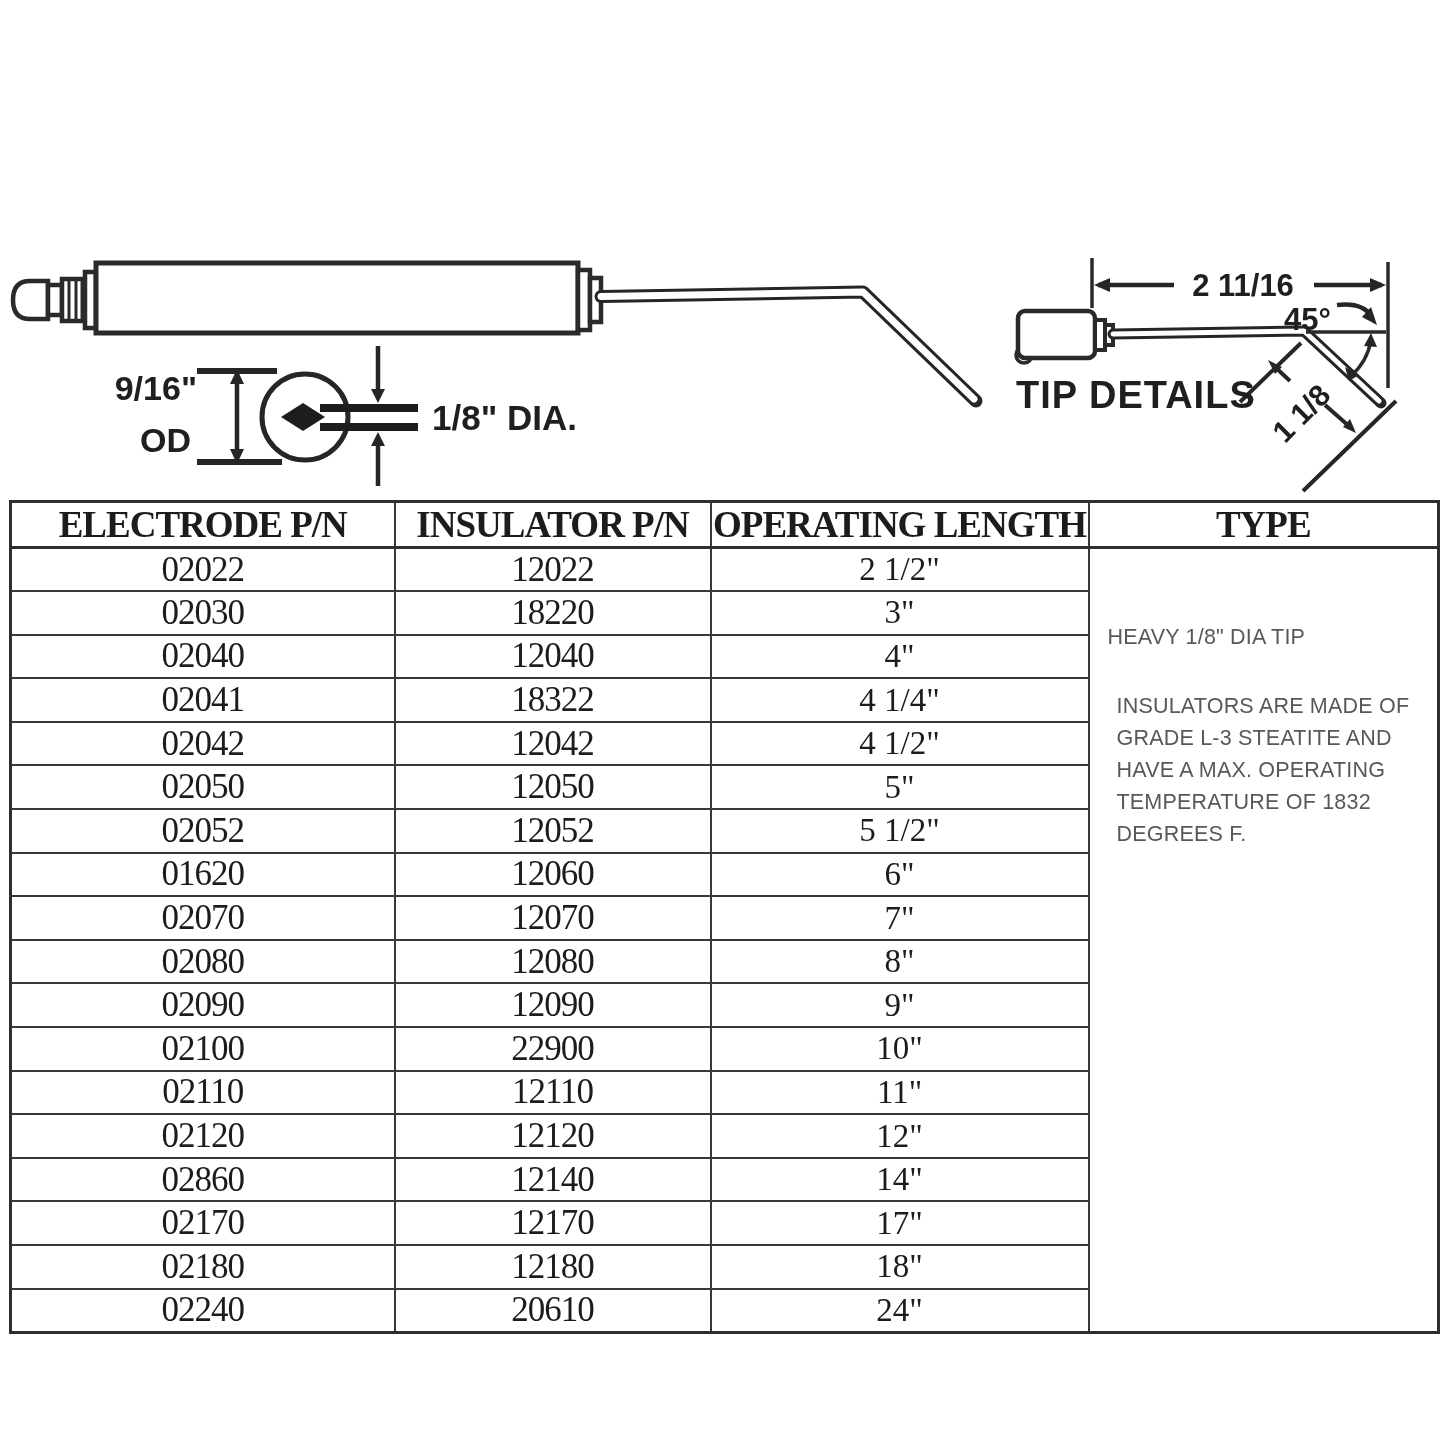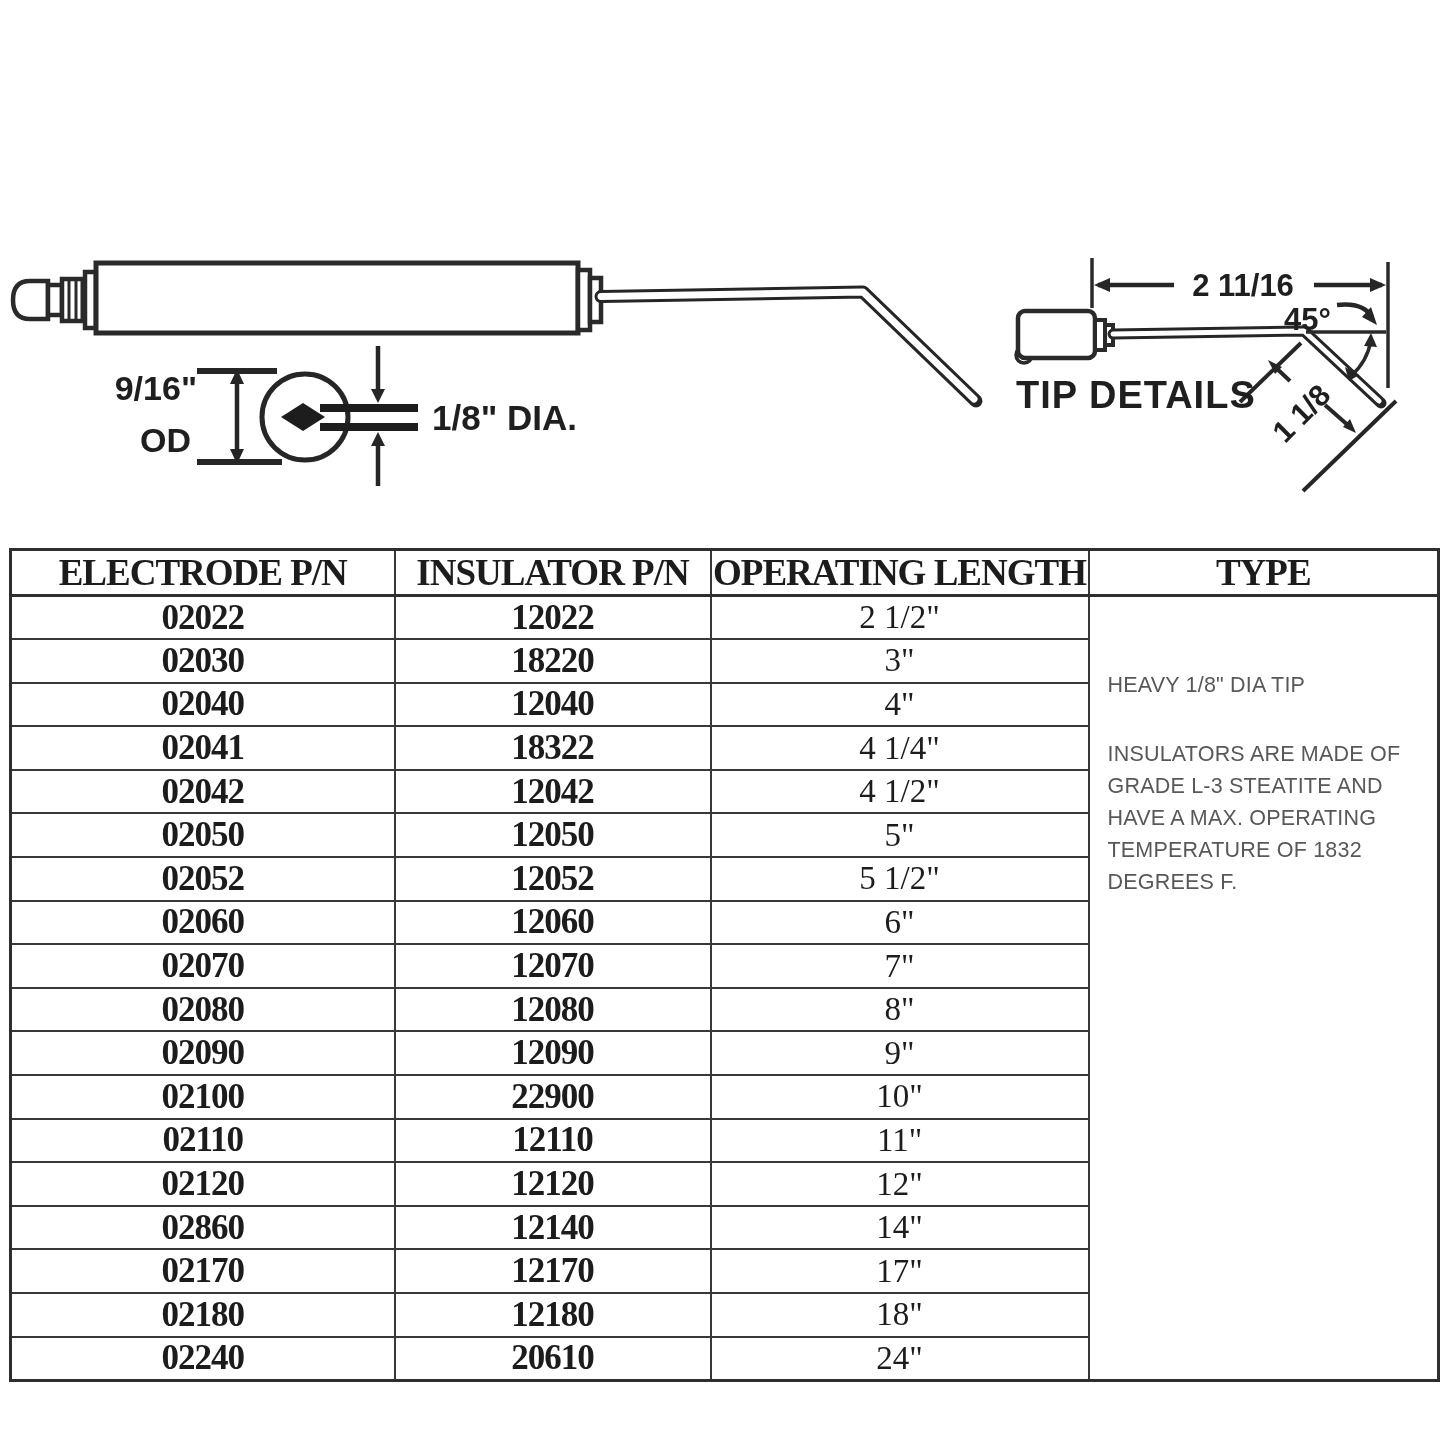--- a/index.html
+++ b/index.html
@@ -10,44 +10,44 @@
     --bg:#ffffff;
   }
   html,body{margin:0;padding:0;background:#fff;}
   .page{
     position:relative;width:1445px;height:1445px;background:var(--bg);
     overflow:hidden;font-family:"Liberation Sans","DejaVu Sans",sans-serif;
   }
   .figure-svg{position:absolute;left:0;top:0;width:1445px;height:525px;}
   .fig-label{font-family:"Liberation Sans","DejaVu Sans",sans-serif;font-weight:bold;fill:var(--ink);}
   .parts-table{
-    position:absolute;left:9px;top:548px;width:1428px;height:829px;
+    position:absolute;left:9px;top:500px;width:1428px;height:829px;
     border-collapse:collapse;table-layout:fixed;background:#fff;
     font-family:"Liberation Serif","DejaVu Serif",serif;color:#1c1c1c;
   }
   .parts-table th,.parts-table td{
     border:2px solid var(--border);text-align:center;vertical-align:middle;
     padding:0;overflow:hidden;white-space:nowrap;
   }
   .parts-table{border:3px solid #2e2e2e;}
   .parts-table thead tr{height:42px;}
   .parts-table thead th{
     font-size:37px;font-weight:bold;border-bottom:3px solid #2e2e2e;letter-spacing:-1px;
   }
   .parts-table tbody tr{height:43.6px;}
-  .parts-table td.col-electrode,.parts-table td.col-insulator{font-size:35px;font-weight:bold;letter-spacing:-1px;}
+  .parts-table td.col-electrode,.parts-table td.col-insulator{font-size:35px;font-weight:normal;letter-spacing:-1px;}
   .parts-table td.col-length{font-size:33px;font-weight:normal;}
   .parts-table td.type-cell{
     vertical-align:top;text-align:left;white-space:normal;
     font-family:"Liberation Sans","DejaVu Sans",sans-serif;
     color:var(--notes);font-size:21.5px;line-height:32px;
     padding:72px 20px 0 18px;letter-spacing:0.2px;
   }
   .parts-table td.type-cell p{margin:0;width:302px;}
-  .parts-table td.type-cell p + p{margin-top:37px;}
+  .parts-table td.type-cell p + p{margin-top:37px;margin-left:9px;}
 </style>
 </head>
 <body>
 
 <div class="page">
 
   <svg class="figure-svg" viewBox="0 0 1445 525">
 
     <g stroke="#2a2a2a" fill="#ffffff">
 
@@ -192,21 +192,21 @@
           <td class="col-electrode">02050</td>
           <td class="col-insulator">12050</td>
           <td class="col-length">5"</td>
         </tr>
         <tr>
           <td class="col-electrode">02052</td>
           <td class="col-insulator">12052</td>
           <td class="col-length">5 1/2"</td>
         </tr>
         <tr>
-          <td class="col-electrode">02060</td>
+          <td class="col-electrode">01620</td>
           <td class="col-insulator">12060</td>
           <td class="col-length">6"</td>
         </tr>
         <tr>
           <td class="col-electrode">02070</td>
           <td class="col-insulator">12070</td>
           <td class="col-length">7"</td>
         </tr>
         <tr>
           <td class="col-electrode">02080</td>

